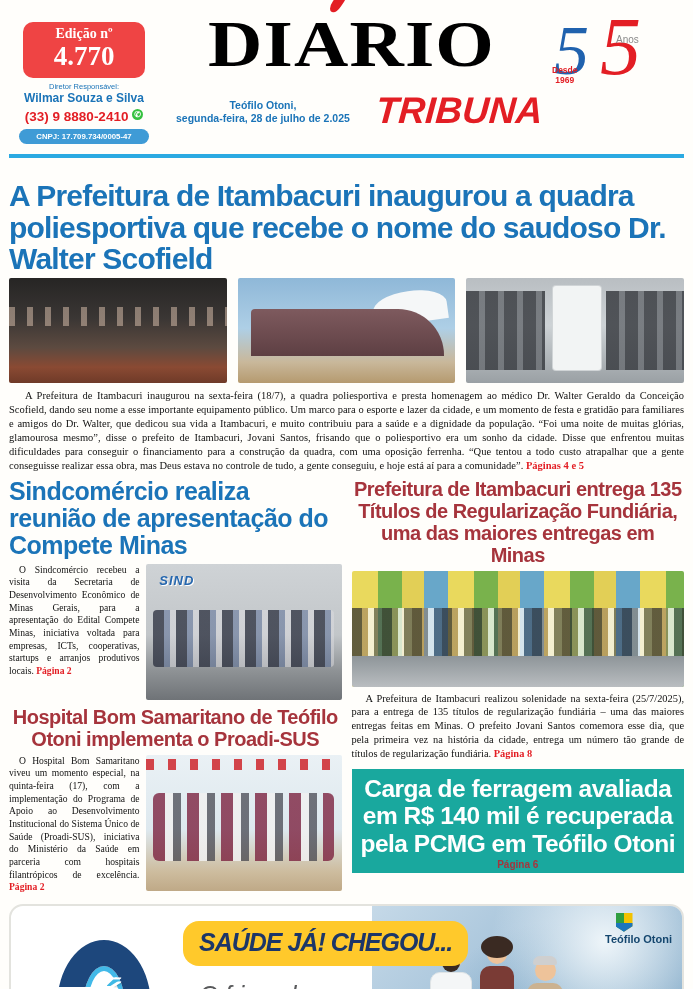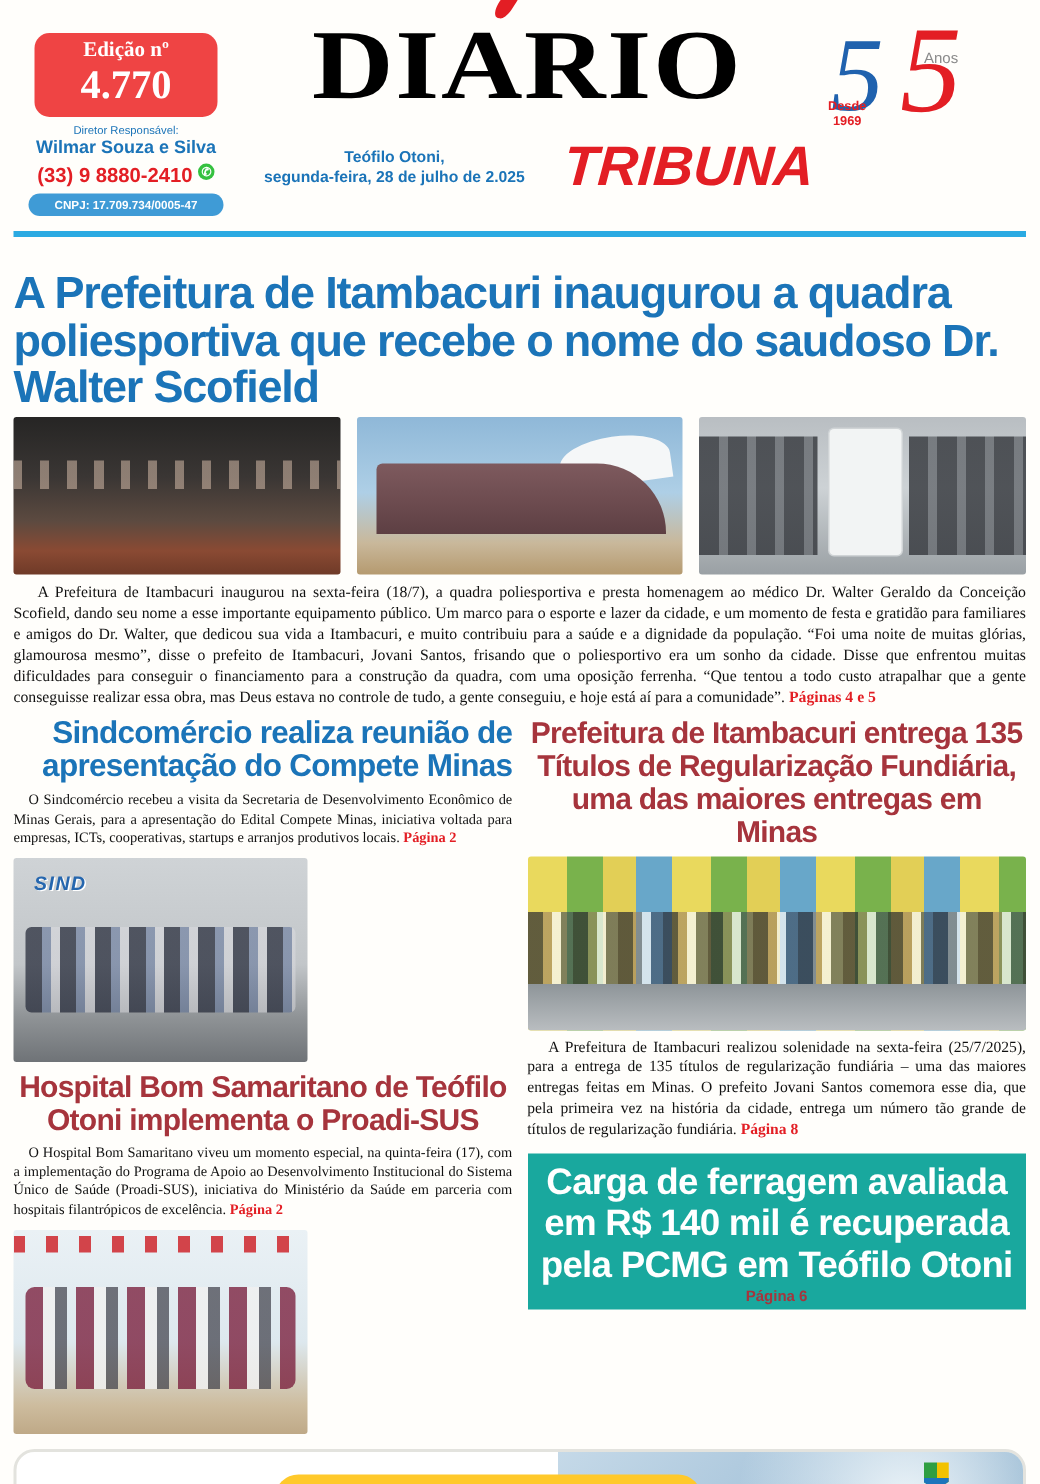--- a/index.html
+++ b/index.html
@@ -64,25 +64,25 @@
   .crowd-l,.crowd-r{position:absolute;top:12%;height:76%;width:36%;opacity:.85;
     background:repeating-linear-gradient(90deg,#3a3d42 0 13px,#6b6f74 13px 19px);}
   .crowd-l{left:0;} .crowd-r{right:0;}
 
   .lead-body{margin:6px 9px 0;font-family:"Liberation Serif",serif;font-size:10.5px;line-height:1.33;
     text-align:justify;text-indent:16px;}
   .pageref{color:#e31e24;font-weight:700;}
 
   
   .cols{display:grid;grid-template-columns:1fr 1fr;column-gap:10px;margin:5px 9px 0;}
-  .col-h-blue{color:#1b74b8;font-weight:700;font-size:21px;line-height:1.08;text-align:right;
+  .col-h-blue{color:#1b74b8;font-weight:700;font-size:25px;line-height:1.08;text-align:left;
     letter-spacing:-0.5px;margin:0;}
   .col-h-red{color:#a6343c;font-weight:700;font-size:20px;line-height:1.1;text-align:center;
     letter-spacing:-0.5px;margin:6px 0 0;}
-  .art{display:flex;gap:6px;margin-top:5px;flex-direction:column;}
+  .art{display:flex;gap:6px;margin-top:5px;}
   .art-text{flex:1;font-family:"Liberation Serif",serif;font-size:9.6px;line-height:1.32;
     text-align:justify;text-indent:10px;margin:0;}
   .art-photo{width:196px;height:136px;position:relative;overflow:hidden;border-radius:2px;}
 
   .ph-sind{background:linear-gradient(180deg,#cfd3d6 0%,#c2c6c9 52%,#8f9396 78%,#6f7377 100%);}
   .ph-sind::before{content:"";position:absolute;top:34%;height:42%;left:4%;right:4%;
     background:repeating-linear-gradient(90deg,rgba(40,45,60,.75) 0 11px,rgba(90,110,150,.55) 11px 17px,rgba(220,220,225,.5) 17px 23px);border-radius:4px;}
   .sind-label{position:absolute;left:7%;top:7%;color:#2566ae;font-weight:700;font-style:italic;
     font-size:13px;letter-spacing:1px;text-shadow:1px 1px 0 #fff;}
 
@@ -129,21 +129,21 @@
   .fg-mom .torso{width:34px;height:84px;background:#7a3b35;}
   .fg-grandpa{left:96px;width:40px;height:116px;}
   .fg-grandpa .hair{width:24px;height:9px;background:#cfcfcf;}
   .fg-grandpa .head{width:21px;height:21px;}
   .fg-grandpa .torso{width:36px;height:74px;background:#cbb291;}
   .fg-boy{left:26px;width:34px;height:74px;z-index:2;}
   .fg-boy .hair{width:20px;height:9px;}
   .fg-boy .head{width:18px;height:18px;}
   .fg-boy .torso{width:28px;height:40px;background:#e07030;}
 
-  .top-logo{position:absolute;right:10px;top:7px;width:96px;text-align:center;z-index:3;}
+  .top-logo{position:absolute;right:10px;top:7px;width:96px;text-align:right;z-index:3;}
   .mini-shield{width:17px;height:19px;margin:0 auto 2px;
     clip-path:polygon(0 0,100% 0,100% 70%,50% 100%,0 70%);
     background:linear-gradient(180deg,rgba(0,0,0,0) 0 55%,#1c75bc 55% 100%),
       linear-gradient(90deg,#2f9e41 0 50%,#f2c200 50% 100%);}
   .top-name{font-size:11px;font-weight:700;color:#14466e;line-height:1;}
 
   .teo-logo{position:absolute;left:16px;top:34px;width:160px;height:136px;z-index:2;}
   .zero-ring{position:absolute;left:30px;top:0;width:94px;height:132px;box-sizing:border-box;
     border:26px solid #1d477c;border-radius:50%;box-shadow:inset 0 0 0 5px #42b9e8;}
   .teo-text{position:absolute;left:6px;top:38px;font-size:46px;font-weight:700;font-style:italic;

